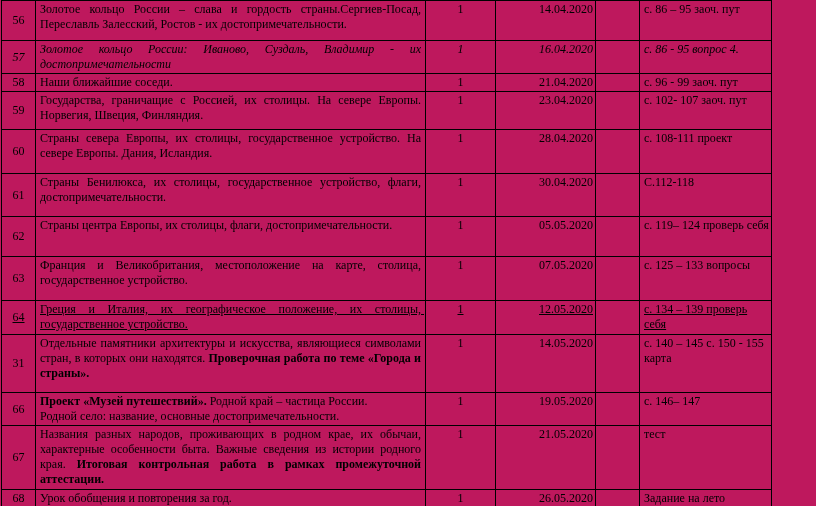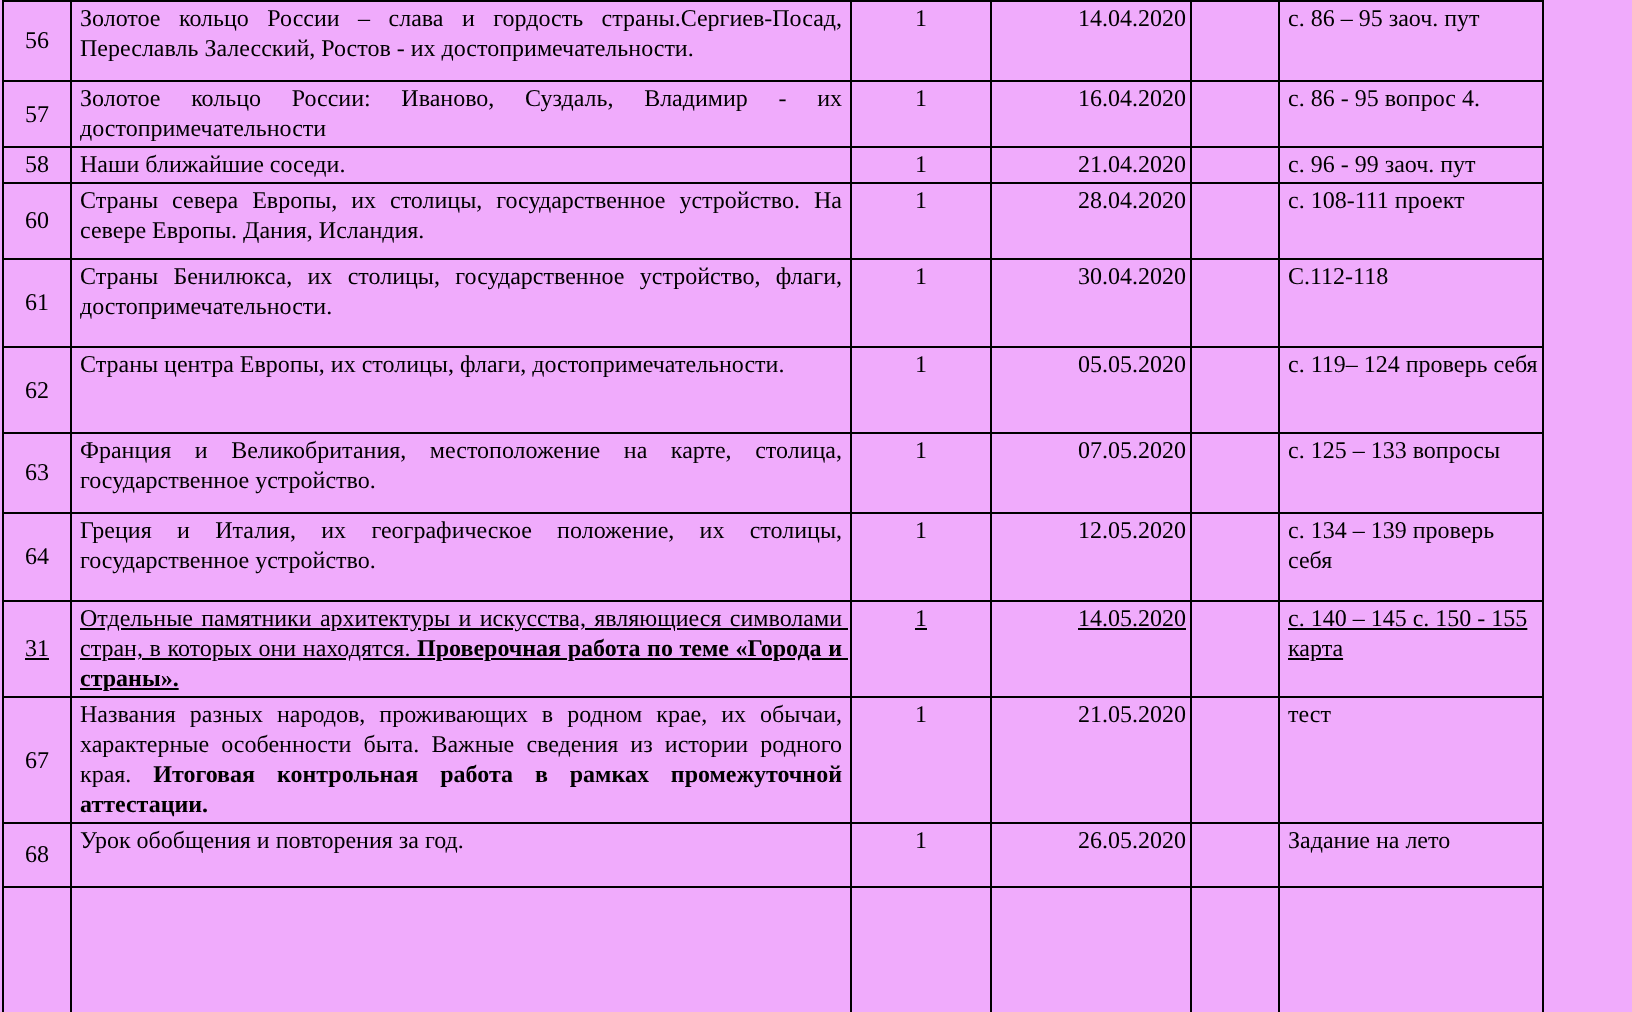--- a/index.html
+++ b/index.html
@@ -3,21 +3,21 @@
 <meta charset="utf-8">
 <style>
   html, body { margin: 0; padding: 0; }
   body {
     width: 816px; height: 506px;
     background: #ffffff;
     overflow: hidden;
     font-family: "Liberation Serif", "DejaVu Serif", serif;
     color: #000000;
   }
-  .page { position: relative; width: 816px; height: 506px; background: #f0abfc; }
+  .page { position: relative; width: 816px; height: 506px; background: #be185d; }
 
   table.schedule {
     border-collapse: collapse;
     table-layout: fixed;
     width: 770px;
     margin: 0 0 0 1px;
   }
   td {
     border: 1px solid #000000;
     vertical-align: top;
@@ -29,21 +29,21 @@
   }
   td.num   { text-align: center; vertical-align: middle; }
   td.topic { text-align: justify; padding: 1px 4px; white-space: pre-wrap; }
   td.hours { text-align: center; }
   td.date  { text-align: right; }
   td.homework { padding: 1px 2px 1px 4px; }
   .b { font-weight: bold; }
 
   
   table.schedule tr:nth-child(1)  { height: 40px; }
-  table.schedule tr:nth-child(2)  { height: 32px; }
+  table.schedule tr:nth-child(2)  { height: 32px; font-style: italic; }
   table.schedule tr:nth-child(3)  { height: 16px; }
   table.schedule tr:nth-child(4)  { height: 38px; }
   table.schedule tr:nth-child(5)  { height: 44px; }
   table.schedule tr:nth-child(6)  { height: 43px; }
   table.schedule tr:nth-child(7)  { height: 40px; }
   table.schedule tr:nth-child(8)  { height: 44px; }
   table.schedule tr:nth-child(9)  { height: 34px; text-decoration: underline; }
   table.schedule tr:nth-child(10) { height: 58px; }
   table.schedule tr:nth-child(11) { height: 32px; }
   table.schedule tr:nth-child(12) { height: 64px; }
@@ -82,20 +82,28 @@
         </tr>
         <tr>
           <td class="num">58</td>
           <td class="topic"><span>Наши ближайшие соседи.</span></td>
           <td class="hours">1</td>
           <td class="date">21.04.2020</td>
           <td class="extra"></td>
           <td class="homework">с. 96 - 99 заоч. пут</td>
         </tr>
         <tr>
+          <td class="num">59</td>
+          <td class="topic"><span>Государства, граничащие с Россией, их столицы. На севере Европы. Норвегия, Швеция, Финляндия.</span></td>
+          <td class="hours">1</td>
+          <td class="date">23.04.2020</td>
+          <td class="extra"></td>
+          <td class="homework">с. 102- 107 заоч. пут</td>
+        </tr>
+        <tr>
           <td class="num">60</td>
           <td class="topic"><span>Страны севера Европы, их столицы, государственное устройство. На севере Европы. Дания, Исландия.</span></td>
           <td class="hours">1</td>
           <td class="date">28.04.2020</td>
           <td class="extra"></td>
           <td class="homework">с. 108-111 проект</td>
         </tr>
         <tr>
           <td class="num">61</td>
           <td class="topic"><span>Страны Бенилюкса, их столицы, государственное устройство, флаги, достопримечательности.</span></td>
@@ -130,20 +138,29 @@
         </tr>
         <tr>
           <td class="num">31</td>
           <td class="topic"><span>Отдельные памятники архитектуры и искусства, являющиеся символами стран, в которых они находятся. </span><span class="b">Проверочная работа по теме «Города и страны».</span></td>
           <td class="hours">1</td>
           <td class="date">14.05.2020</td>
           <td class="extra"></td>
           <td class="homework">с. 140 – 145 с. 150 - 155 карта</td>
         </tr>
         <tr>
+          <td class="num">66</td>
+          <td class="topic"><span class="b">Проект «Музей путешествий».</span><span> Родной край – частица России.
+Родной село: название, основные достопримечательности.</span></td>
+          <td class="hours">1</td>
+          <td class="date">19.05.2020</td>
+          <td class="extra"></td>
+          <td class="homework">с. 146– 147</td>
+        </tr>
+        <tr>
           <td class="num">67</td>
           <td class="topic"><span>Названия разных народов, проживающих в родном крае, их обычаи, характерные особенности быта. Важные сведения из истории родного края. </span><span class="b">Итоговая контрольная работа в рамках промежуточной аттестации.</span></td>
           <td class="hours">1</td>
           <td class="date">21.05.2020</td>
           <td class="extra"></td>
           <td class="homework">тест</td>
         </tr>
         <tr>
           <td class="num">68</td>
           <td class="topic"><span>Урок обобщения и повторения за год.</span></td>

